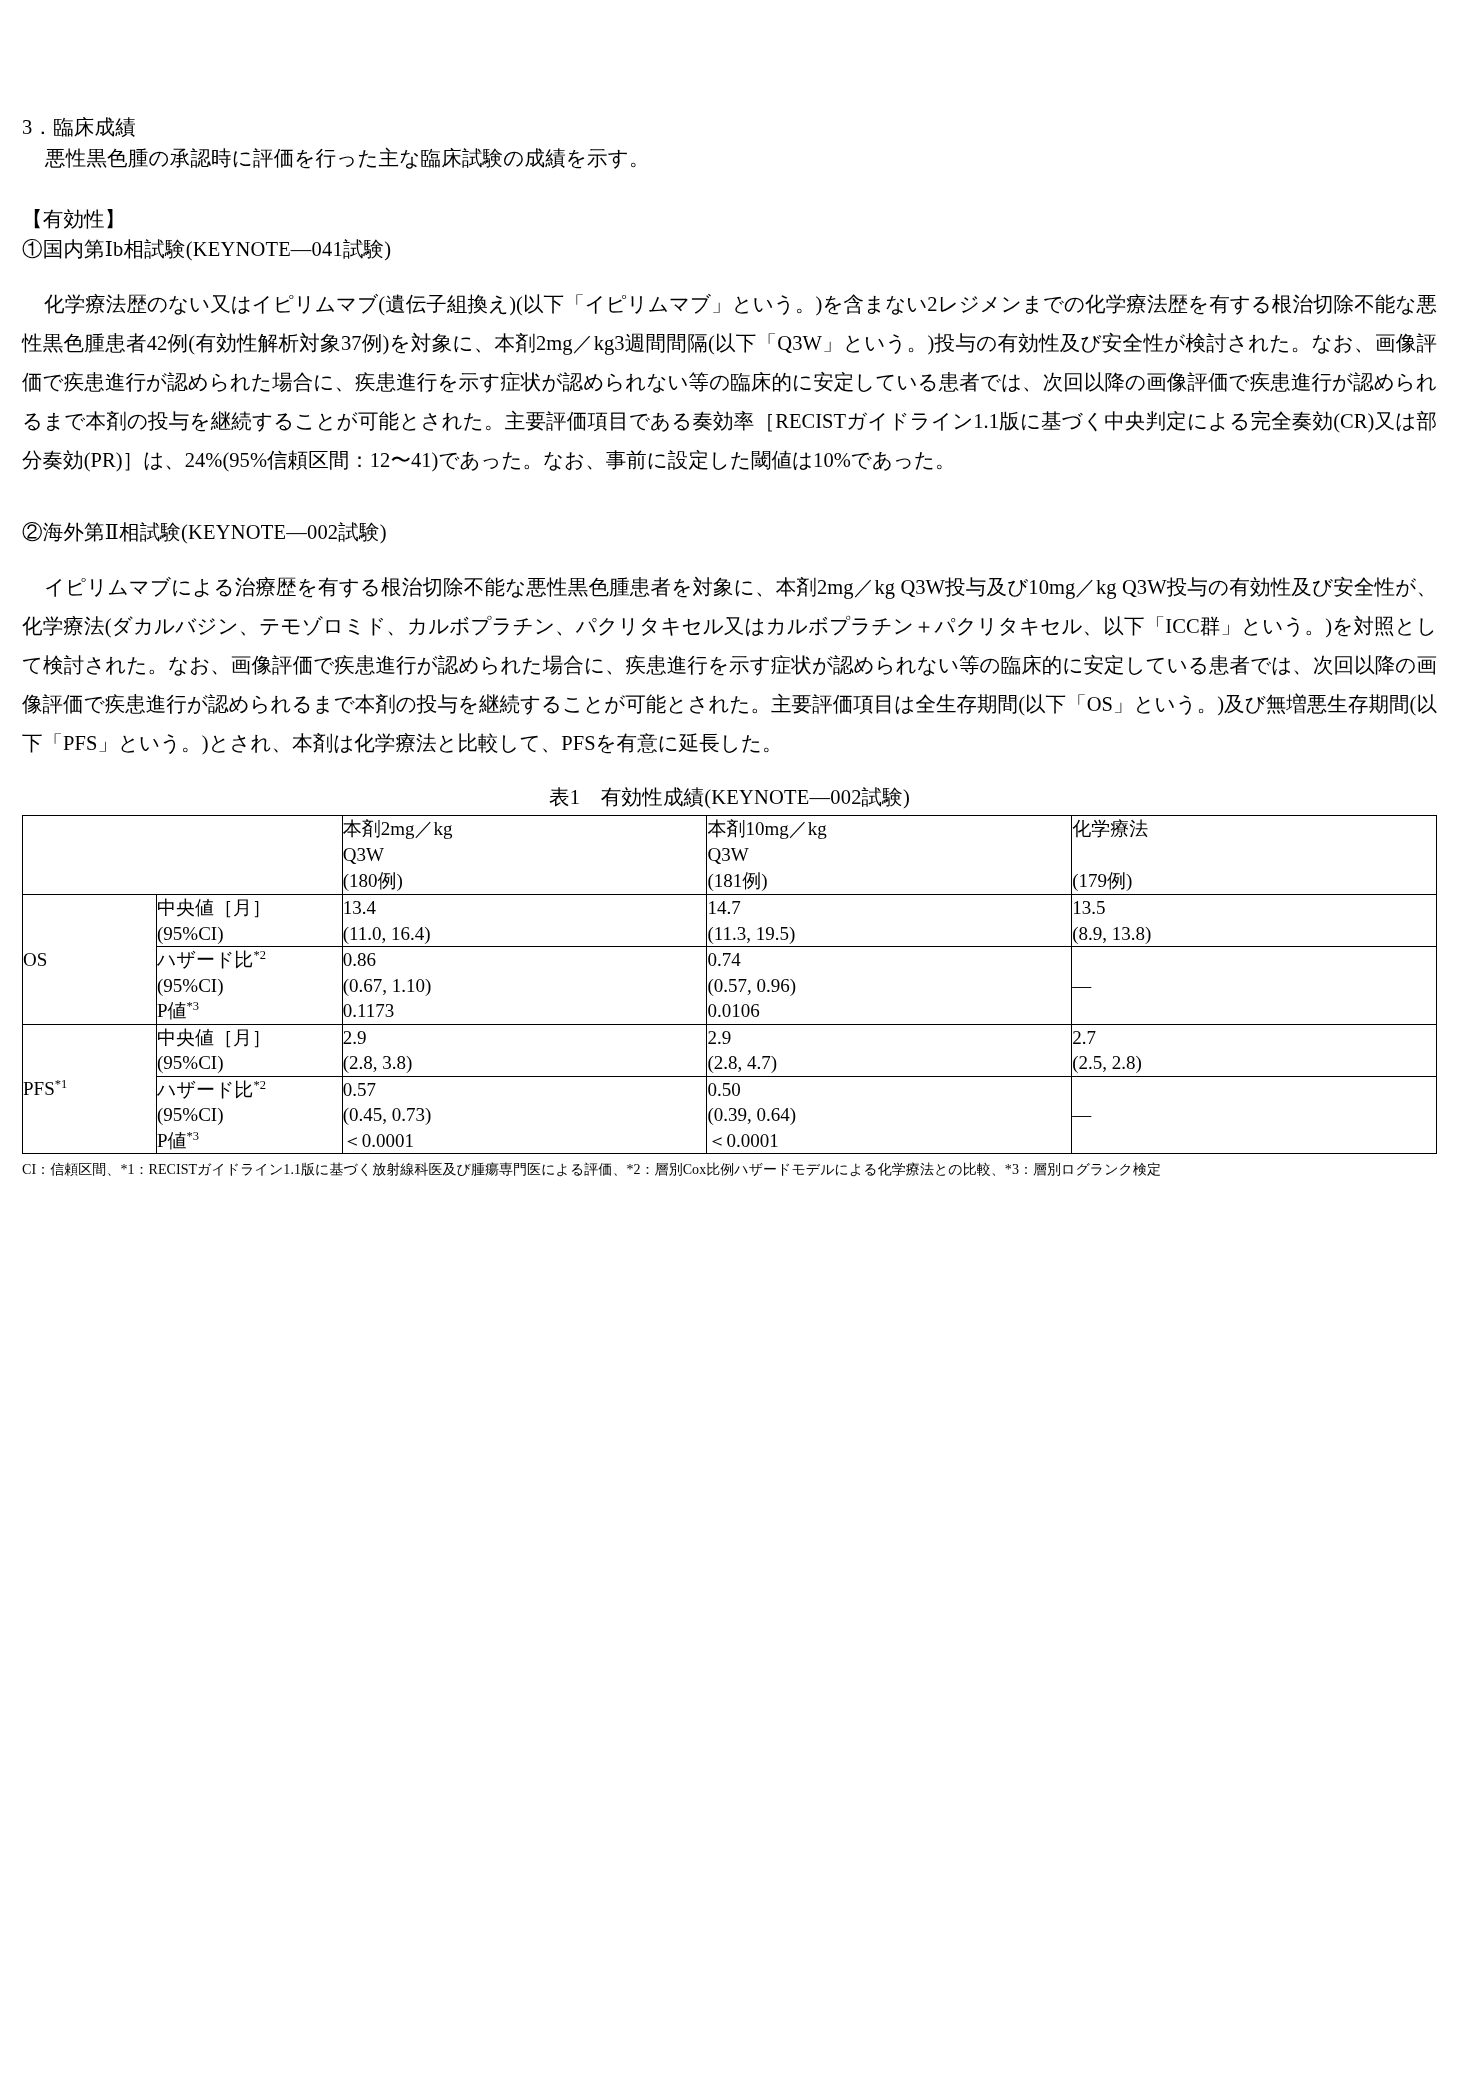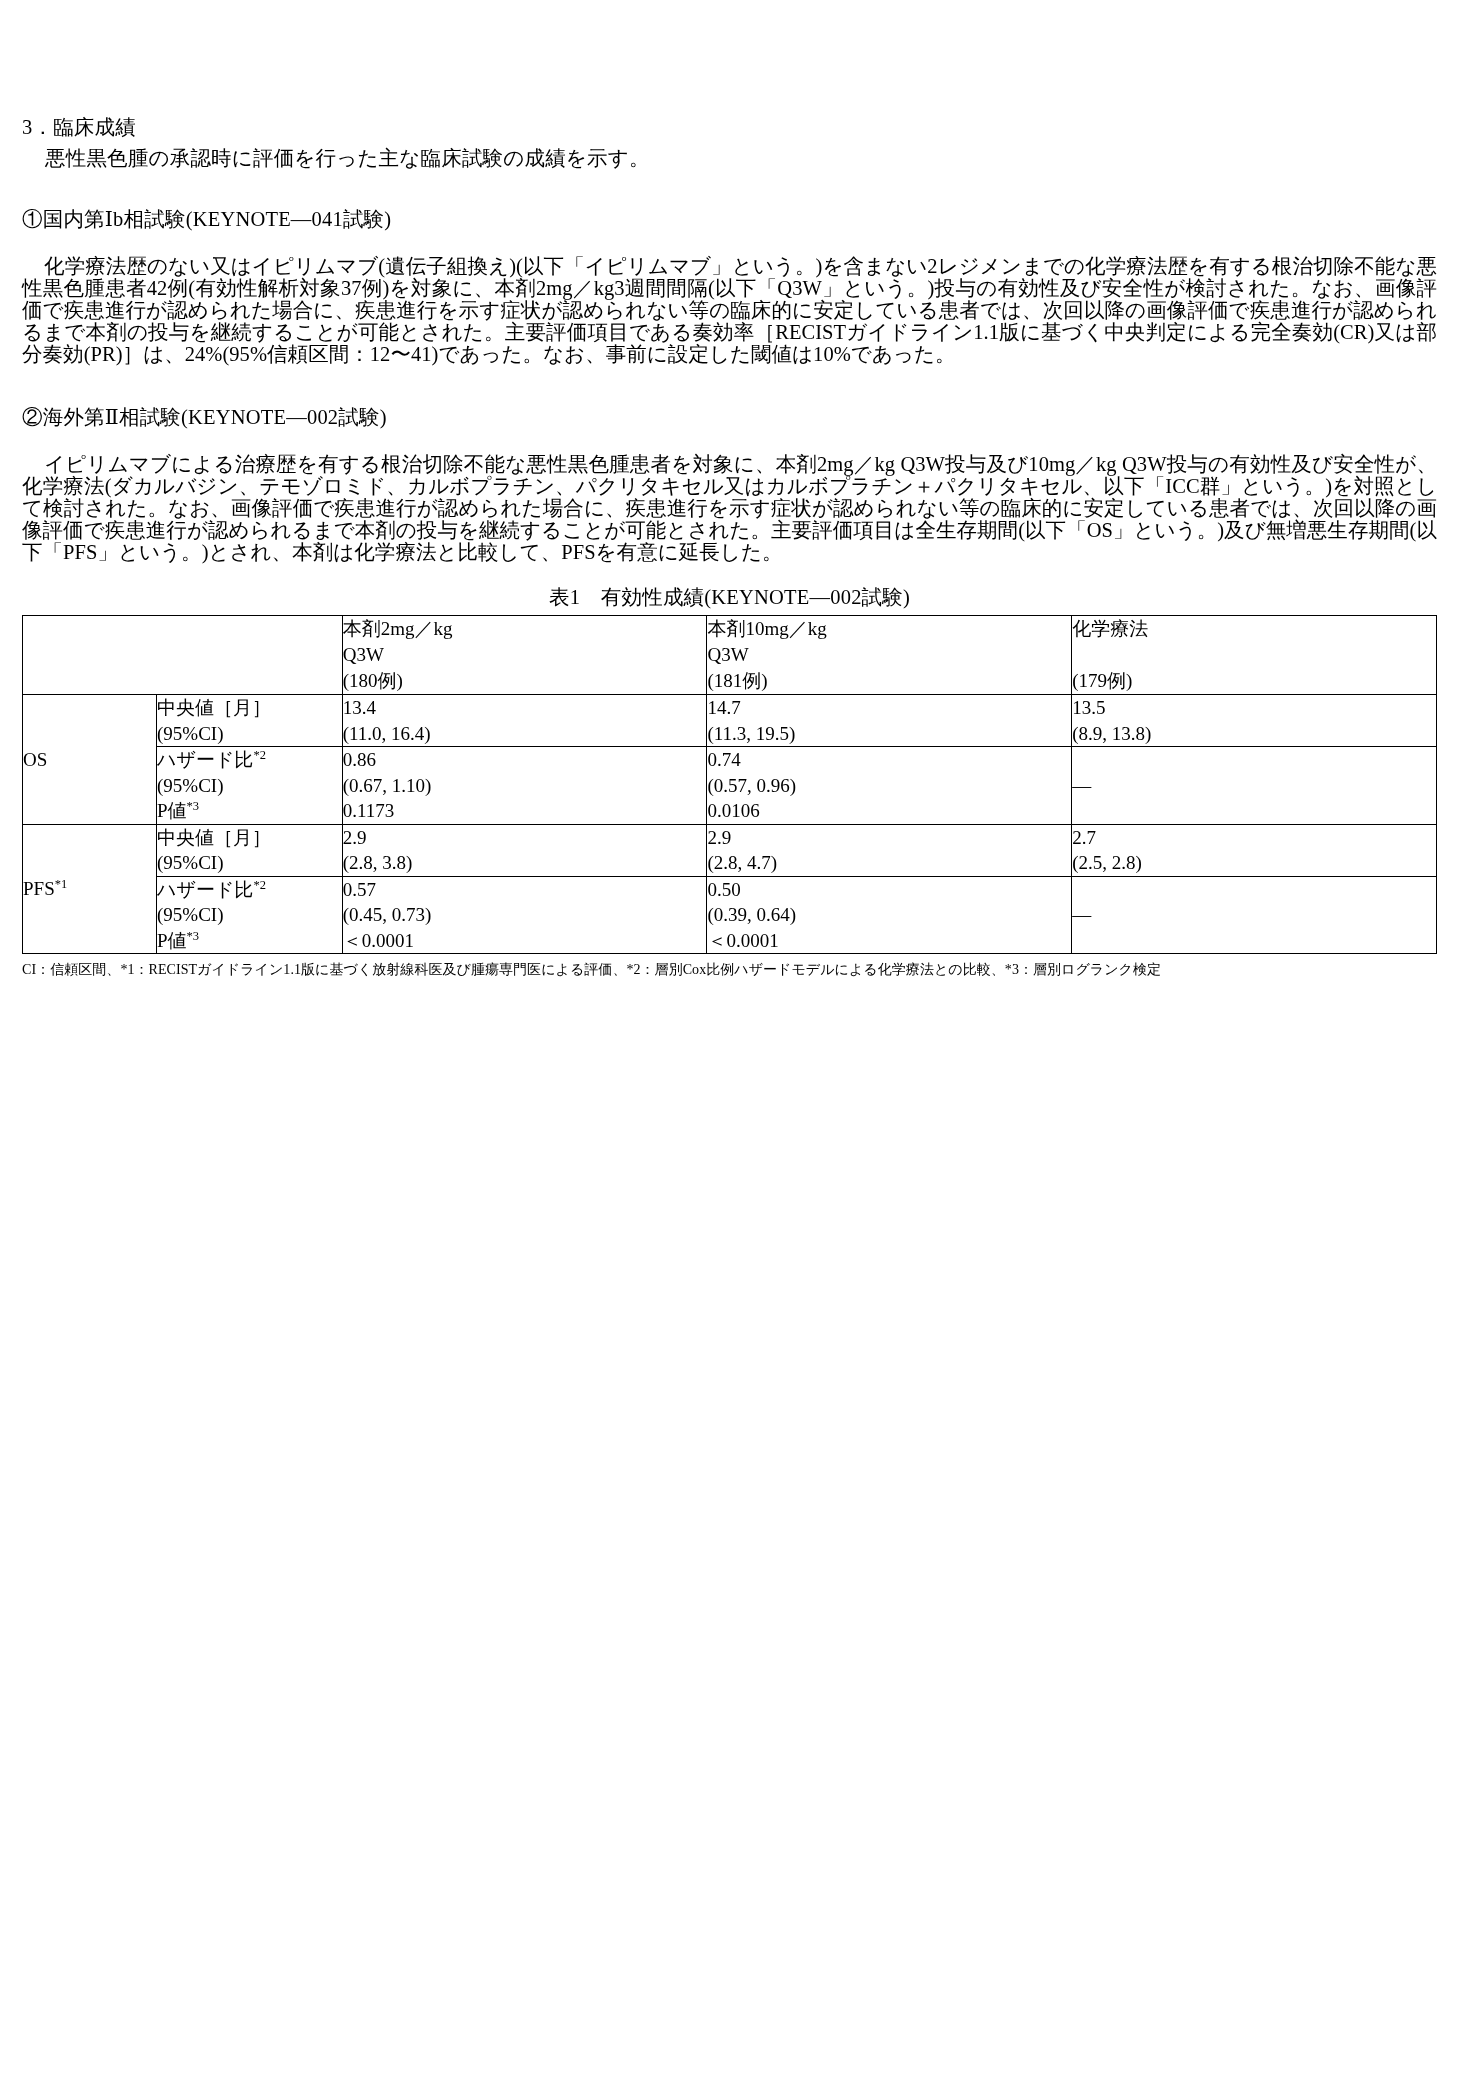--- a/index.html
+++ b/index.html
@@ -50,21 +50,21 @@
     line-height: 30px;
     letter-spacing: 0.2px;
   }
   .study-head {
     font-size: 20.5px;
     line-height: 30px;
     letter-spacing: 0.2px;
   }
   .para {
     font-size: 20.5px;
-    line-height: 22px;
+    line-height: 39px;
     text-align: justify;
     text-justify: inter-character;
     letter-spacing: 0.05px;
   }
   .para .indent { display: inline-block; width: 22px; }
 
   
   .tbl-caption {
     font-size: 20.5px;
     line-height: 28px;
@@ -117,20 +117,21 @@
 <body>
 
 <div class="page">
   <div class="content">
 
     <div class="sec-num">3．臨床成績</div>
     <div class="sec-lead">悪性黒色腫の承認時に評価を行った主な臨床試験の成績を示す。</div>
 
     <div class="gap-md"></div>
 
+    <div class="bracket-head">【有効性】</div>
     <div class="study-head">①国内第Ⅰb相試験(KEYNOTE―041試験)</div>
     <p class="para"><span class="indent"></span><span>化学療法歴のない又はイピリムマブ(遺伝子組換え)(以下「イピリムマブ」という。)を含まない2レジメンまでの化学療法歴を有する根治切除不能な悪性黒色腫患者42例(有効性解析対象37例)を対象に、本剤2mg／kg3週間間隔(以下「Q3W」という。)投与の有効性及び安全性が検討された。なお、画像評価で疾患進行が認められた場合に、疾患進行を示す症状が認められない等の臨床的に安定している患者では、次回以降の画像評価で疾患進行が認められるまで本剤の投与を継続することが可能とされた。主要評価項目である奏効率［RECISTガイドライン1.1版に基づく中央判定による完全奏効(CR)又は部分奏効(PR)］は、24%(95%信頼区間：12〜41)であった。なお、事前に設定した閾値は10%であった。</span></p>
 
     <div class="gap-lg"></div>
 
     <div class="study-head">②海外第Ⅱ相試験(KEYNOTE―002試験)</div>
     <p class="para"><span class="indent"></span><span>イピリムマブによる治療歴を有する根治切除不能な悪性黒色腫患者を対象に、本剤2mg／kg Q3W投与及び10mg／kg Q3W投与の有効性及び安全性が、化学療法(ダカルバジン、テモゾロミド、カルボプラチン、パクリタキセル又はカルボプラチン＋パクリタキセル、以下「ICC群」という。)を対照として検討された。なお、画像評価で疾患進行が認められた場合に、疾患進行を示す症状が認められない等の臨床的に安定している患者では、次回以降の画像評価で疾患進行が認められるまで本剤の投与を継続することが可能とされた。主要評価項目は全生存期間(以下「OS」という。)及び無増悪生存期間(以下「PFS」という。)とされ、本剤は化学療法と比較して、PFSを有意に延長した。</span></p>
 
     <div class="tbl-caption">表1　有効性成績(KEYNOTE―002試験)</div>
 

